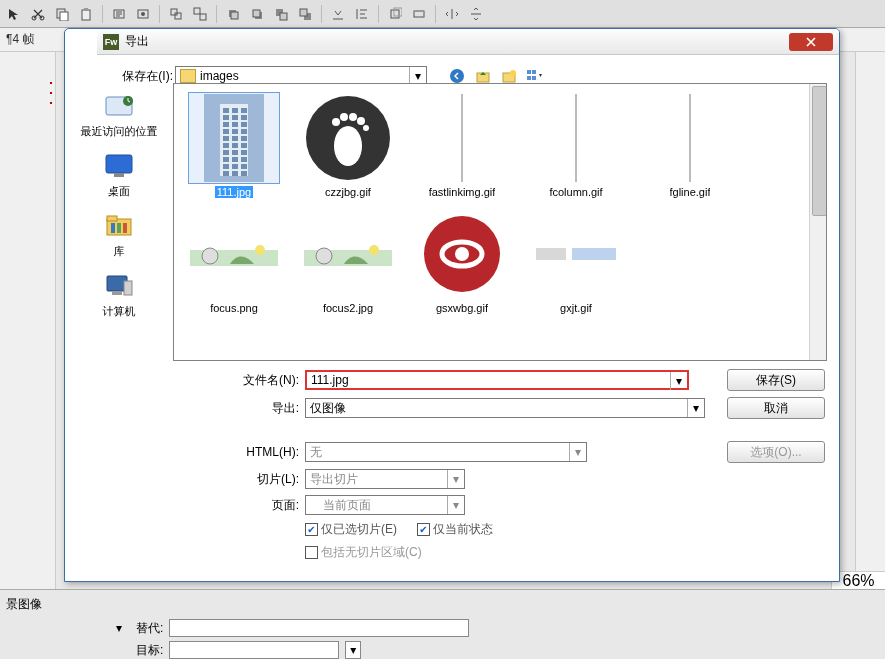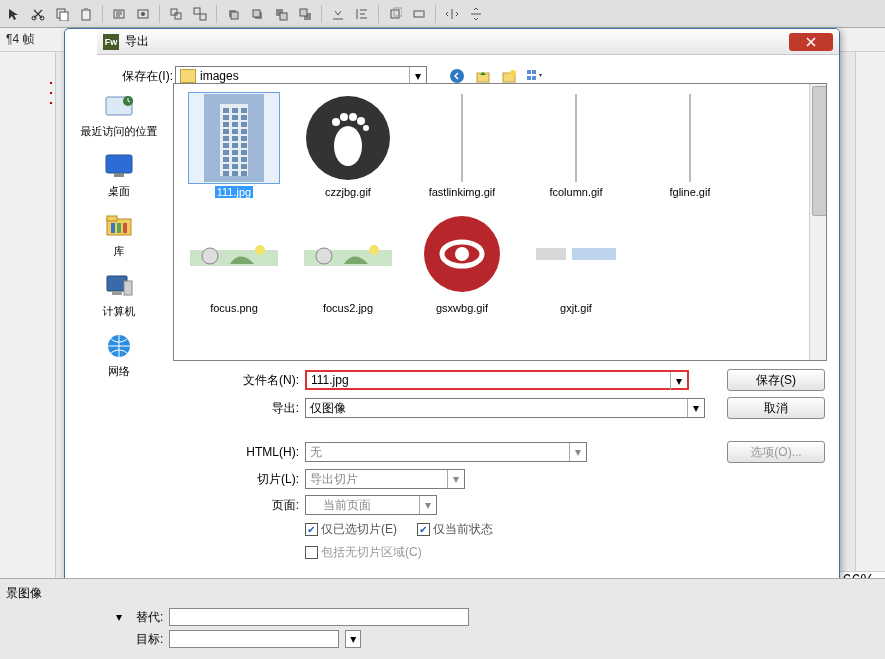--- a/index.html
+++ b/index.html
@@ -10,21 +10,21 @@
 .toolbar .sep { width: 1px; height: 18px; background: #bbb; margin: 0 2px; }
 
 .secondbar { height: 24px; background: #f0f0f0; border-bottom: 1px solid #ccc; display: flex; align-items: center; padding: 0 6px; color: #333; }
 
 .leftruler { position: absolute; left: 0; top: 52px; width: 56px; height: 537px; background: #f0f0f0; border-right: 1px solid #ccc; }
 .leftruler::after { content:""; position:absolute; left:50px; top:30px; width:2px; height:2px; background:#b00; box-shadow: 0 10px #b00, 0 20px #b00; }
 
 .rightpanel { position:absolute; right:0; top:52px; width:30px; height:537px; background:#f0f0f0; border-left:1px solid #ccc; }
 .zoom { position:absolute; bottom:0; right:0; height:18px; width:54px; border-top:1px solid #ccc; border-left:1px solid #ccc; background:#fff; display:flex; align-items:center; justify-content:center; font-size:16px; }
 
-.bottombar { position:absolute; left:0; bottom:11px; height:70px; width:885px; background:#e8e8e8; border-top:1px solid #aaa; padding:4px 6px; }
+.bottombar { position:absolute; left:0; bottom:0; height:70px; width:885px; background:#e8e8e8; border-top:1px solid #aaa; padding:4px 6px; }
 .blabel { display:inline-block; width:52px; text-align:left; padding:2px 0; }
 .bfield { display:flex; align-items:center; gap:6px; margin-left:110px; margin-top:4px;}
 .bfield input { height:18px; border:1px solid #888; background:#fff; padding:0 3px; }
 
 .dialog { position:absolute; left:64px; top:28px; width:776px; height:554px; background:#fff; border:1px solid #3a6ea5; box-shadow: 2px 2px 6px rgba(0,0,0,.3); border-top-left-radius:5px; border-top-right-radius:5px; overflow:hidden; }
 .titlebar { height:26px; background: linear-gradient(#fdfdfd,#e8e8e8); display:flex; align-items:center; padding:0 6px; border-bottom:1px solid #c9c9c9;margin-left:32px; }
 .titlebar .icon { width:16px; height:16px; background:#465d2a; margin-right:6px; display:flex; align-items:center; justify-content:center; color:#fff; font-size:9px; font-weight:bold; }
 .closebtn { width:44px; height:18px; background:#c0392b; border-radius:3px; margin-left:auto; display:flex; align-items:center; justify-content:center; color:#fff; font-weight:bold; }
 
 .locrow { height:28px; display:flex; align-items:center; padding:18px 14px 4px 36px; gap:2px; }
@@ -275,29 +275,20 @@
       </div>
       <div class="place">
         <div class="pic">
             <svg width="34" height="30">
               <rect x="5" y="5" width="20" height="15" rx="1" fill="#3a6aa8" stroke="#24477a"></rect>
               <rect x="10" y="20" width="10" height="4" fill="#999"></rect>
               <rect x="22" y="10" width="8" height="14" fill="#d0d0d0" stroke="#888"></rect>
             </svg>
           </div>
         <div class="cap">计算机</div>
-      </div>
-      <div class="place">
-        <div class="pic">
-            <svg width="34" height="30">
-              <circle cx="17" cy="15" r="11" fill="#2d8fe0"></circle>
-              <path d="M6 15h22M17 4v22M9 8c5 4 11 4 16 0M9 22c5-4 11-4 16 0" stroke="#fff" fill="none"></path>
-            </svg>
-          </div>
-        <div class="cap">网络</div>
       </div>
     </div>
 
     <div class="filesframe">
       <div class="filegrid" id="filegrid">
           <div class="fitem sel">
             <div class="thumb">
               <svg width="60" height="88">
                 <rect width="60" height="88" fill="#9fb8d8"></rect>
                 <rect x="16" y="10" width="28" height="72" fill="#e6ecf4"></rect>
@@ -474,21 +465,21 @@
     <div class="frow">
       <div class="flab">切片(L):</div>
       <div class="fselect" style="width:160px; color:#888;">
         <span>导出切片</span>
         <div class="dd">▾</div>
       </div>
     </div>
 
     <div class="frow">
       <div class="flab">页面:</div>
-      <div class="fselect" style="width:132px; color:#888;padding-left:17px;">
+      <div class="fselect" style="width:160px; color:#888;padding-left:17px;">
         <span>当前页面</span>
         <div class="dd">▾</div>
       </div>
     </div>
 
     <div class="frow" style="margin-left:132px; gap:20px; color:#555;">
       <label><span class="chk">✔</span><span>仅已选切片(E)</span></label>
       <label><span class="chk">✔</span><span>仅当前状态</span></label>
     </div>
     <div class="frow" style="margin-left:132px; color:#999;">

